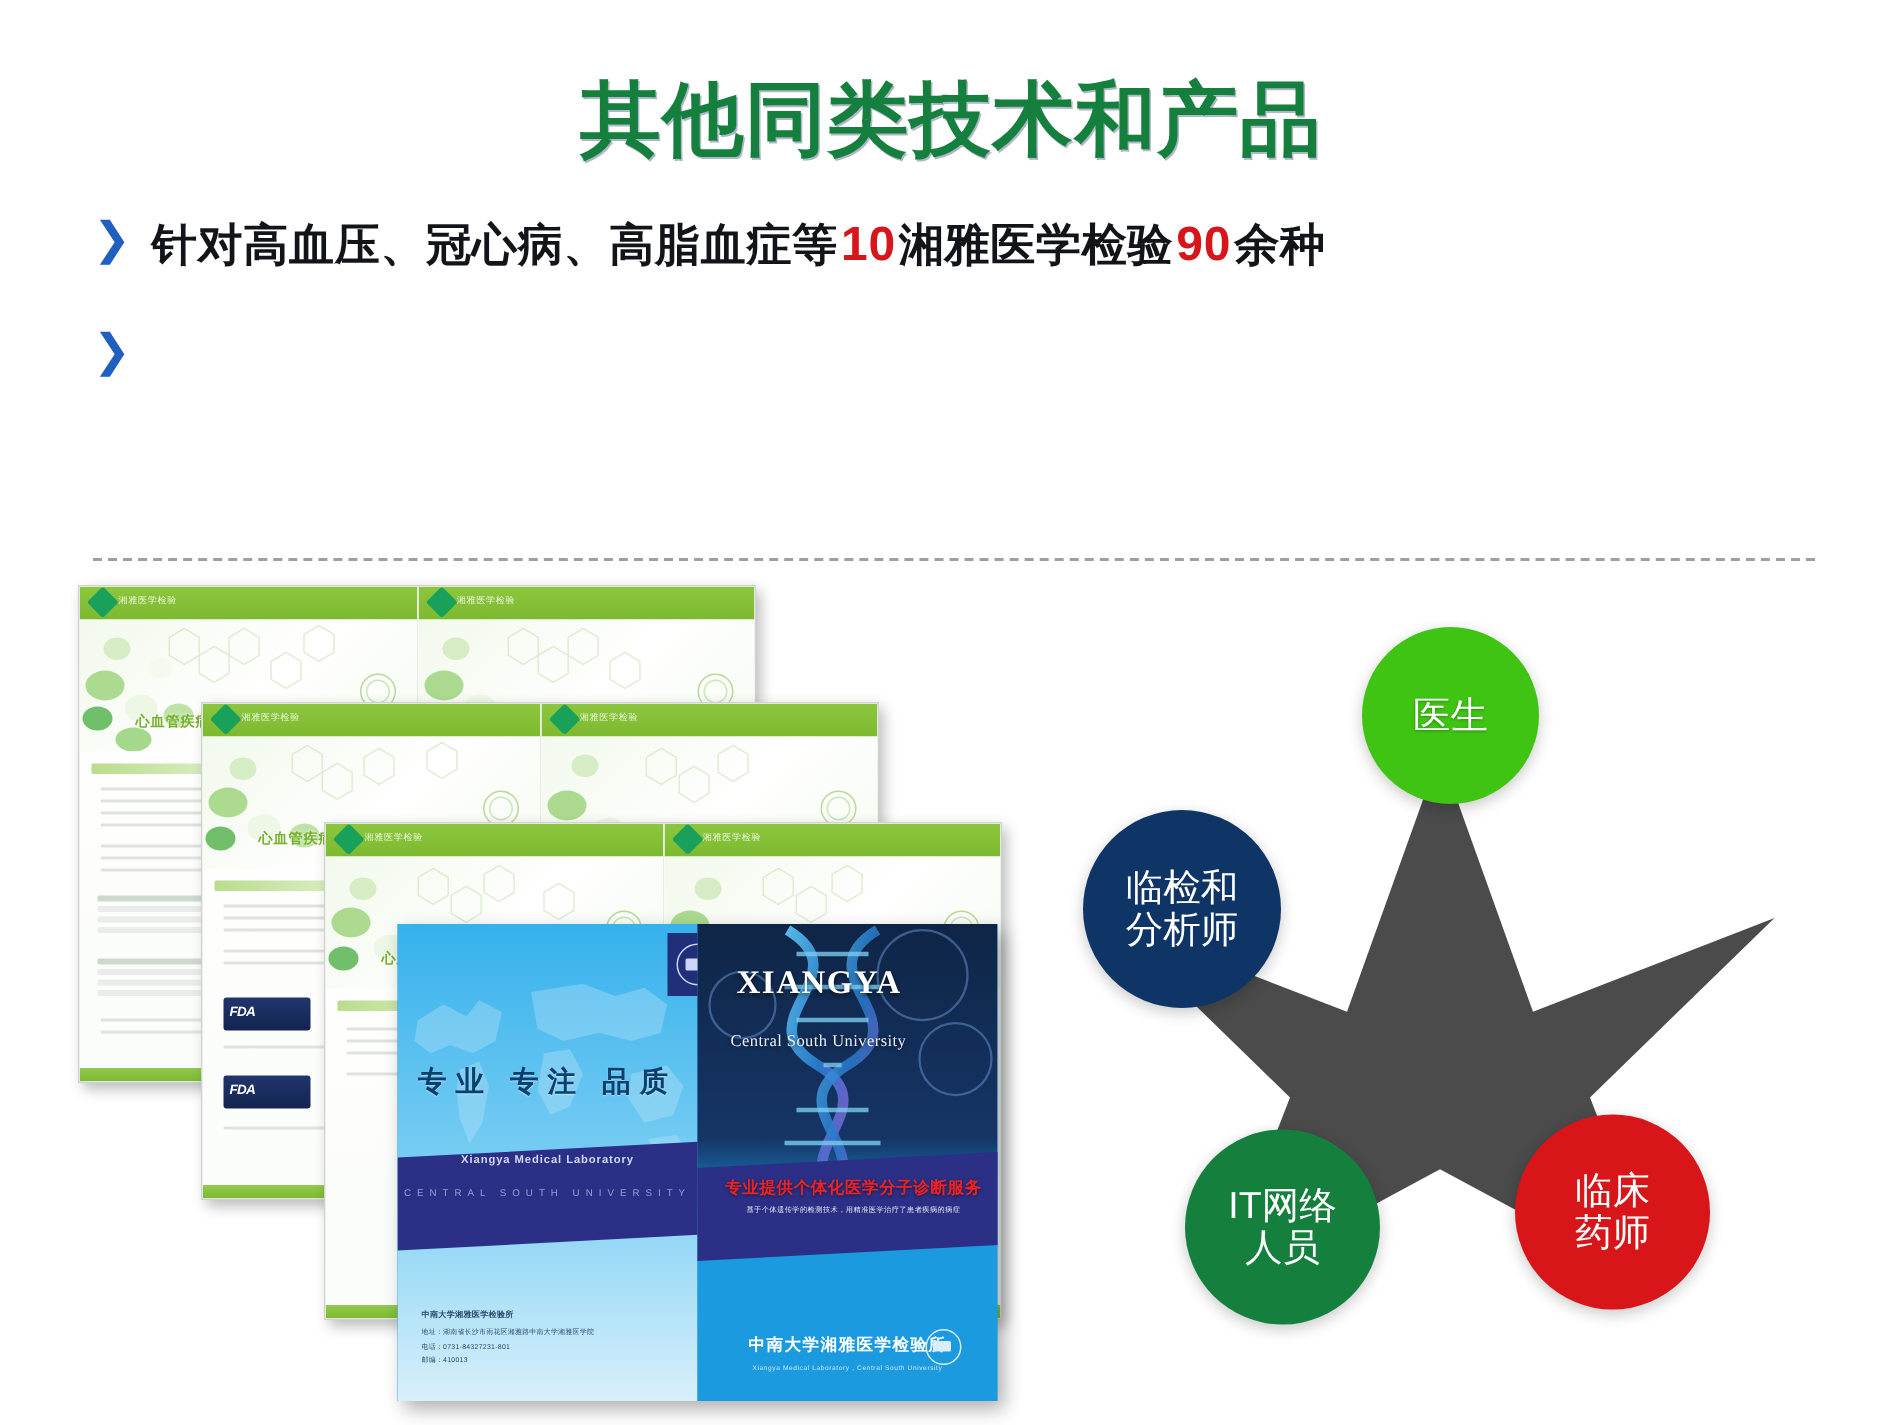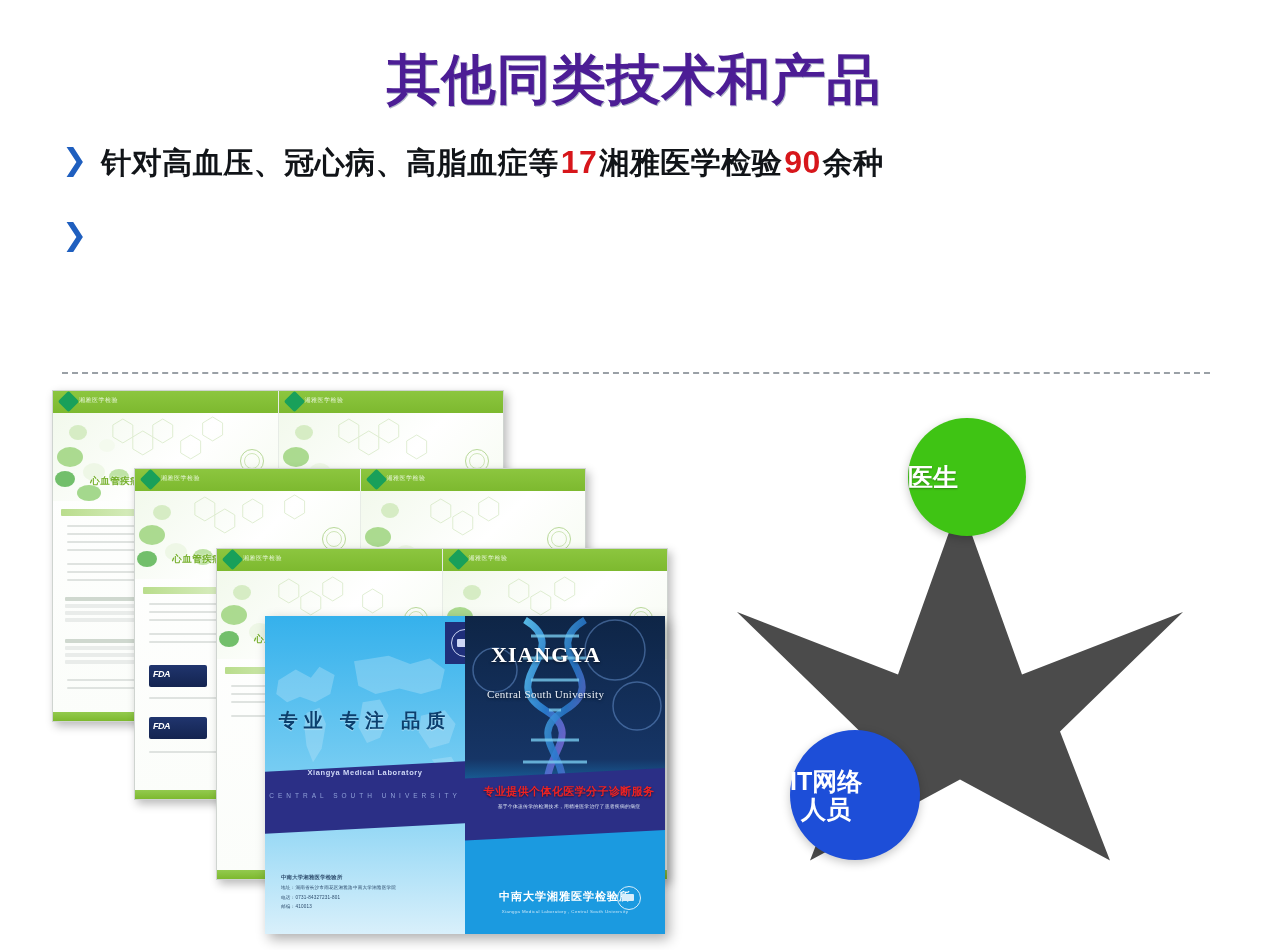--- a/index.html
+++ b/index.html
@@ -6,21 +6,21 @@
   body{
     width:1268px;height:950px;background:#ffffff;
     font-family:"Liberation Sans","DejaVu Sans",sans-serif;
     overflow:hidden;position:relative;
   }
   .slide{position:absolute;inset:0;background:#fff;}
 
   
   .title{
     position:absolute;left:0;top:44px;width:1268px;text-align:center;
-    font-size:54px;font-weight:bold;color:#4c1d95;letter-spacing:1px;
+    font-size:54px;font-weight:bold;color:#15803d;letter-spacing:1px;
     text-shadow:1px 1px 0 rgba(27,46,94,.35);
   }
 
   
   .bullets{position:absolute;left:62px;top:138px;width:1150px;}
   .bullet{display:flex;align-items:flex-start;margin-bottom:26px;}
   .chev{
     flex:0 0 auto;color:#1F5FBF;font-size:30px;font-weight:bold;
     line-height:1;margin-right:14px;margin-top:7px;
   }
@@ -132,21 +132,21 @@
     font-size:4.4px;color:#cbe7f8;letter-spacing:.4px;z-index:6;}
   .br-orglogo{position:absolute;right:24px;bottom:24px;width:22px;height:22px;
     border:1.3px solid #d8eefb;border-radius:50%;z-index:6;}
   .br-orglogo:after{content:"";position:absolute;left:4px;top:7px;width:12px;height:7px;
     background:#d8eefb;border-radius:1px;}
 
   
   .stardiag{position:absolute;left:700px;top:408px;width:520px;height:505px;}
   .node{
     position:absolute;border-radius:50%;display:flex;align-items:center;
-    justify-content:flex-start;text-align:center;color:#fff;font-weight:bold;
+    justify-content:center;text-align:center;color:#fff;font-weight:normal;
     line-height:1.12;box-shadow:0 3px 10px rgba(0,0,0,.22);z-index:3;
   }
   .node span{text-shadow:0 1px 2px rgba(0,0,0,.32);}
   .center-node{
     position:absolute;border-radius:50%;background:#ffffff;display:flex;
     align-items:center;justify-content:center;text-align:center;
     font-weight:bold;line-height:1.18;z-index:4;
     box-shadow:0 3px 12px rgba(0,0,0,.22);
   }
 </style>
@@ -155,21 +155,21 @@
 
 <div class="slide">
 
   <div class="title">其他同类技术和产品</div>
 
   <div class="bullets">
 
     <div class="bullet">
       <div class="chev">❯</div>
       <div class="btext">
-        <span>针对高血压、冠心病、高脂血症等</span><span class="num">17</span><span>湘雅医学检验</span><span class="num">90</span><span>余种</span><br>
+        <span>针对高血压、冠心病、高脂血症等</span><span class="num">10</span><span>湘雅医学检验</span><span class="num">90</span><span>余种</span><br>
       </div>
     </div>
 
     <div class="bullet">
       <div class="chev">❯</div>
     </div>
 
   </div>
 
   <div class="divider"></div>
@@ -456,24 +456,36 @@
     <svg width="520" height="505" viewBox="0 0 520 505" style="position:absolute;left:0;top:0;z-index:1;">
       <polygon points="260,80 322,268 483,200 360,330 410,470 260,382 110,470 160,330 37,200 198,268" fill="#3D3D3D" opacity=".93" transform="translate(0,20) scale(1,0.92)"></polygon>
     </svg>
 
 
     <div class="node" style="left:208px;top:10px;width:118px;height:118px;background:#3FC414;font-size:25px;">
       <span>医生</span>
     </div>
 
 
-
-    <div class="node" style="left:90px;top:322px;width:130px;height:130px;background:#1d4ed8;font-size:25px;">
+    <div class="node" style="left:22px;top:132px;width:132px;height:132px;background:#0F3566;font-size:25px;">
+      <div>
+        <div>临检和</div>
+        <div>分析师</div>
+      </div>
+    </div>
+
+    <div class="node" style="left:90px;top:345px;width:130px;height:130px;background:#15803d;font-size:25px;">
       <div>
         <div>IT网络</div>
         <div>人员</div>
       </div>
     </div>
 
+    <div class="node" style="left:310px;top:335px;width:130px;height:130px;background:#D8161A;font-size:25px;">
+      <div>
+        <div>临床</div>
+        <div>药师</div>
+      </div>
+    </div>
 
   </div>
 
 </div>
 
 </body></html>

